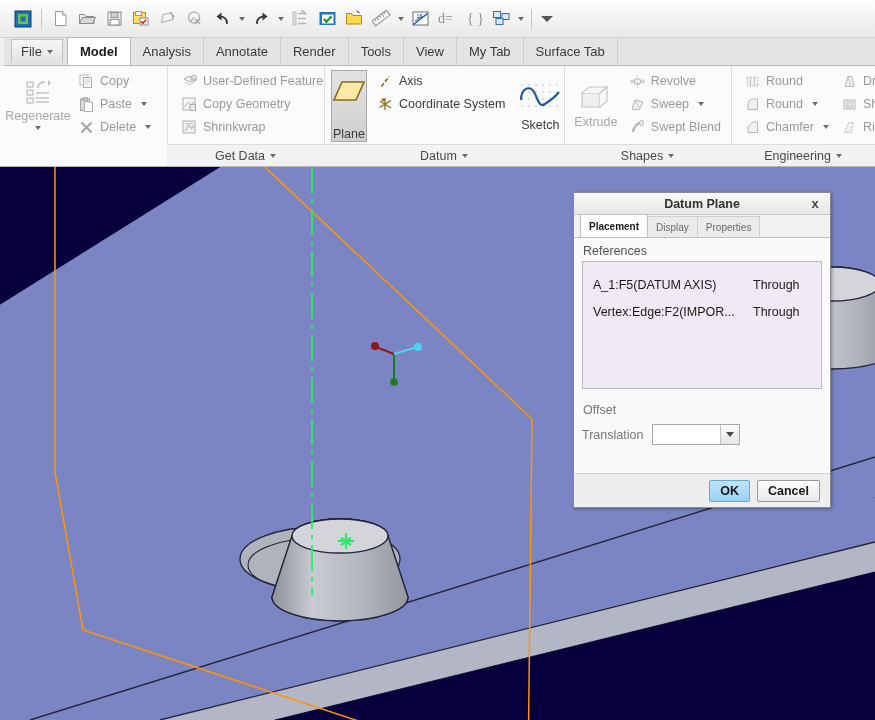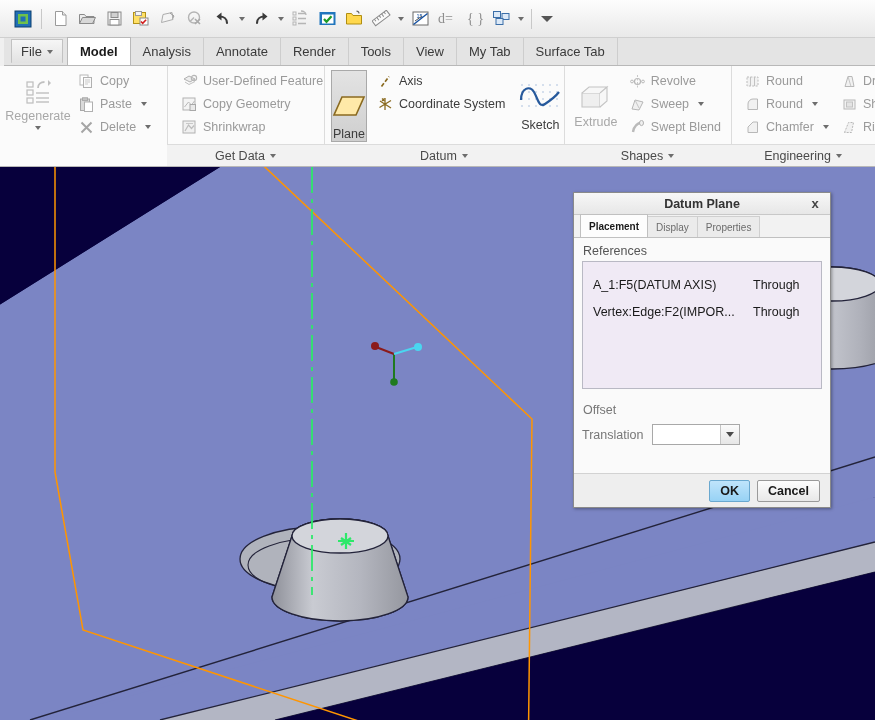--- a/index.html
+++ b/index.html
@@ -439,21 +439,21 @@
         </div>
       </div>
       <div class="rgroup-label">
         <span>Get Data</span>
         <span class="caret-dn"></span>
       </div>
     </div>
 
     <div class="rgroup" style="width:240px">
       <div class="rgroup-body" style="gap:2px">
-        <div class="bigbtn enabled pressed" style="width:44px;height:72px;padding-top:8px;justify-content:flex-end">
+        <div class="bigbtn enabled pressed" style="width:44px;height:72px;padding-top:8px;justify-content:space-between">
           <svg width="34" height="26" viewBox="0 0 34 26">
             <path d="M10 3h22l-8 18H2z" fill="#ffe9a8" stroke="#8a6a20" stroke-width="1.6"></path>
           </svg>
           <span class="lbl" style="margin-top:6px">Plane</span>
         </div>
         <div class="colstack" style="margin-left:4px">
           <div class="smallbtn enabled">
             <span class="ico">
                 <svg width="15" height="15" viewBox="0 0 15 15">
                   <path d="M3.5 12.5L11 2.5" stroke="#8a6a20" stroke-width="1.7" stroke-dasharray="4 2"></path>

